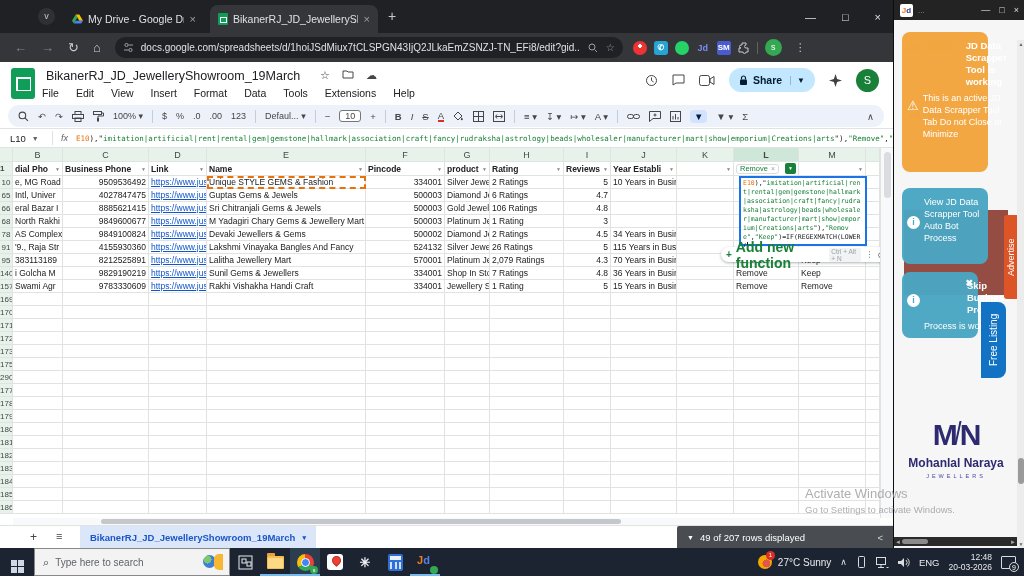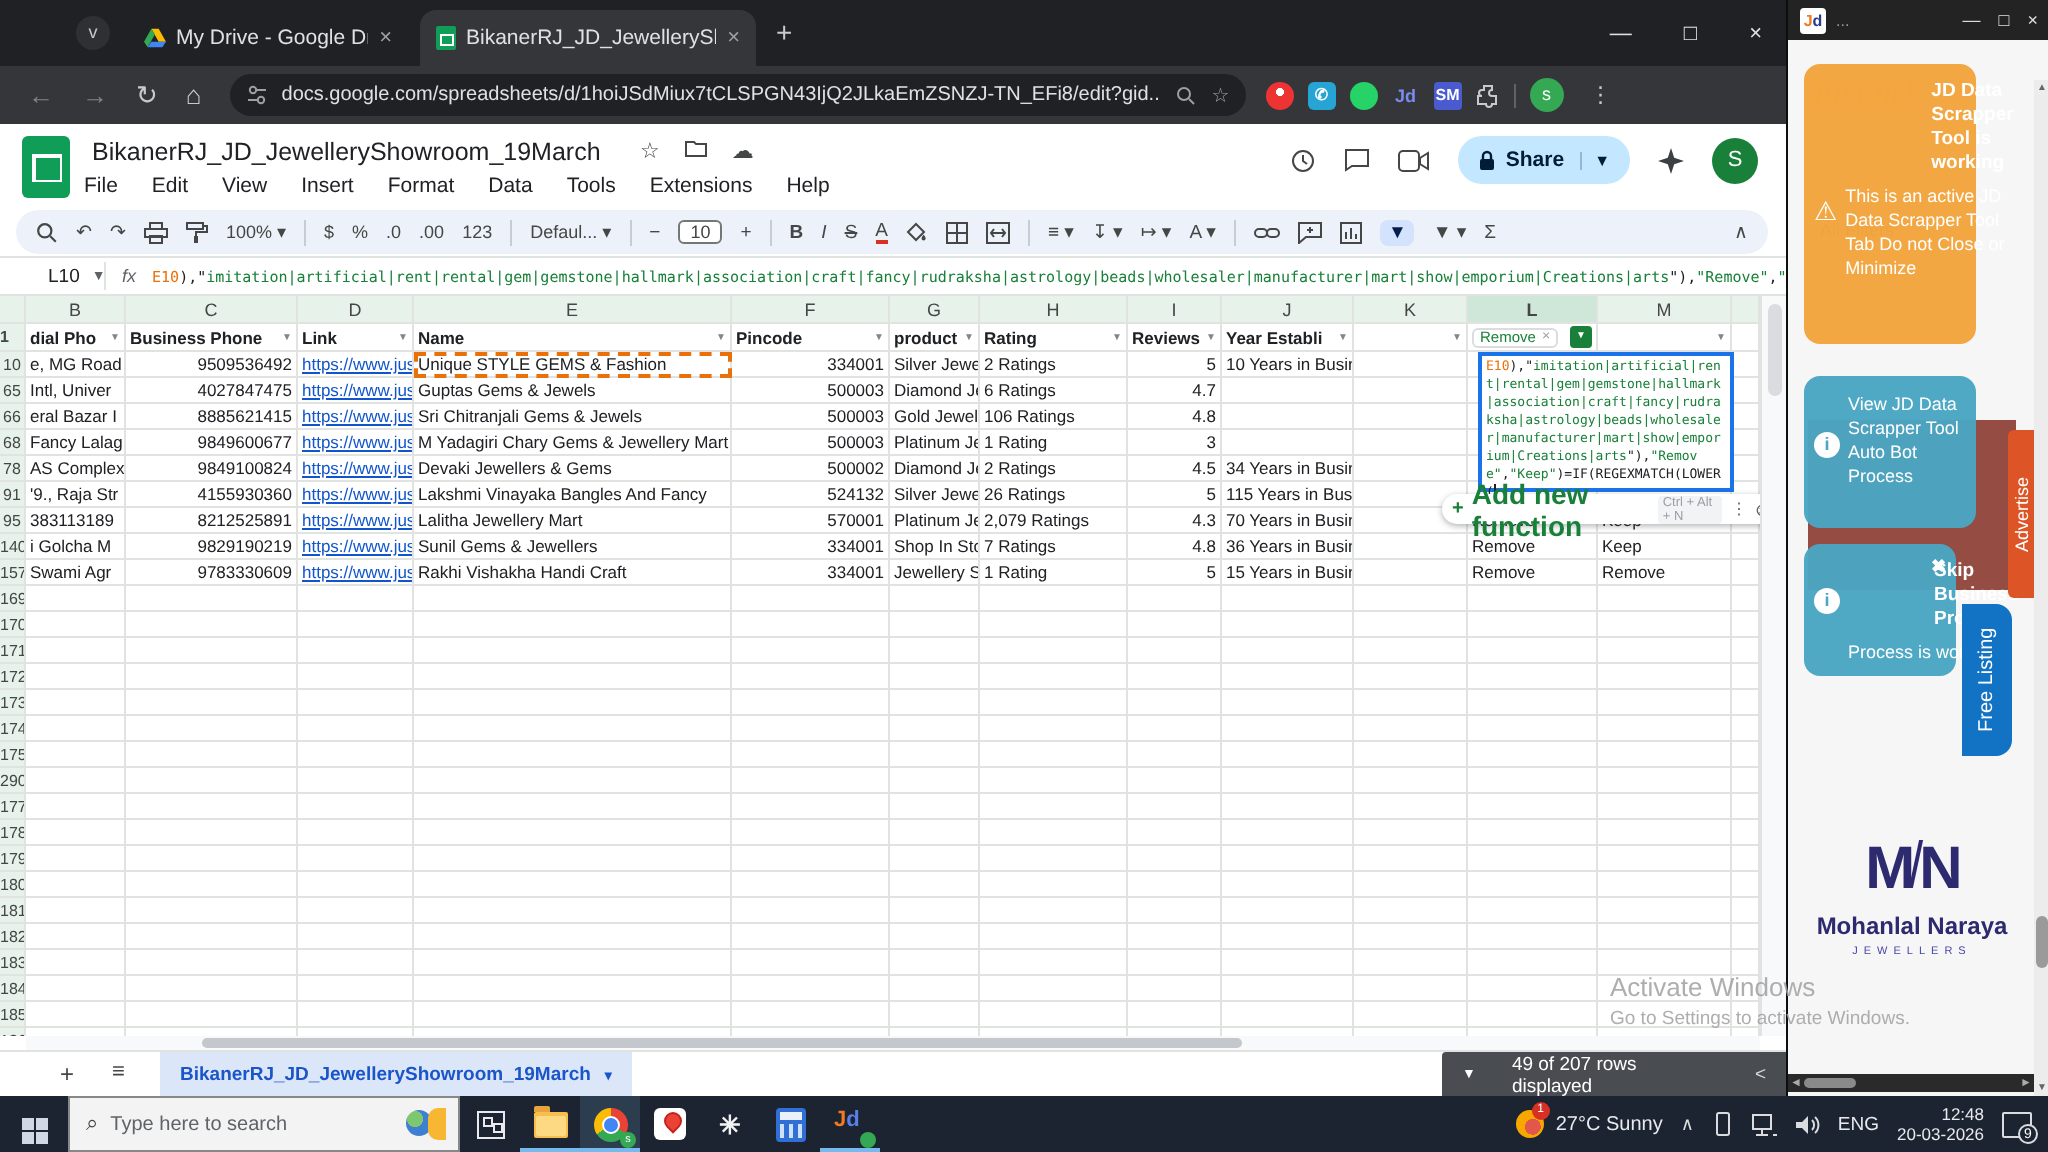--- a/index.html
+++ b/index.html
@@ -67,21 +67,21 @@
   .tb.bold{font-weight:bold;}
   .tb.italic{font-style:italic;}
   .tb.strike{text-decoration:line-through;}
   .tb.acolor{border-bottom:2px solid #d93025;line-height:9px;}
   .size-box{border:1px solid #747775;border-radius:3px;padding:0 5px;font-size:9px;background:#fff;}
   .tb.filter-on{background:#d3e3fd;border-radius:4px;padding:1px 4px;color:#041e49;}
   .tb.right-end{margin-left:auto;}
 
   #formulabar{position:absolute;left:0;top:66px;width:893px;height:20px;border-top:1px solid #e1e3e1;
     border-bottom:1px solid #e1e3e1;display:flex;align-items:center;background:#fff;}
-  #namebox{width:52px;padding-left:24px;font-size:9.5px;color:#202124;display:flex;align-items:center;gap:6px;}
+  #namebox{width:52px;padding-left:10px;font-size:9.5px;color:#202124;display:flex;align-items:center;gap:6px;}
   #namebox .caret{font-size:7px;color:#5f6368;}
   .fb-sep{width:1px;height:14px;background:#e1e3e1;margin-right:8px;}
   #fx{font-style:italic;color:#5f6368;font-size:9px;margin-right:8px;}
   #formula-text{flex:1;font-family:"DejaVu Sans Mono",monospace;font-size:7.5px;white-space:nowrap;overflow:hidden;}
   .seg-default{color:#202124;} .seg-orange{color:#e8710a;} .seg-green{color:#188038;}
 
   
   #grid{position:absolute;left:0;top:86px;width:880px;height:370px;overflow:hidden;background:#fff;}
   .grid-row{display:grid;grid-template-columns:13px 50px 86px 58px 159px 79px 45px 74px 47px 66px 57px 65px 67px 14px;height:13px;}
   .grid-row.letters,.grid-row.hdr{height:14px;}
@@ -116,22 +116,22 @@
   #hscroll{position:absolute;left:13px;top:456px;width:867px;height:7px;background:#f8f9fa;}
   #hscroll .thumb{position:absolute;left:88px;top:1px;width:520px;height:5px;background:#c4c7cb;border-radius:3px;}
 
   
   #bottombar{position:absolute;left:0;top:463px;width:893px;height:23px;background:#fff;border-top:1px solid #e1e3e1;}
   #bottombar .add{position:absolute;left:30px;top:4px;color:#444746;font-size:12px;}
   #bottombar .all{position:absolute;left:56px;top:4px;color:#444746;font-size:11px;}
   #sheet-tab{position:absolute;left:80px;top:0;height:23px;background:#dce6f9;color:#1a56c9;font-weight:bold;
     font-size:9.5px;display:flex;align-items:center;padding:0 10px;gap:7px;}
   #sheet-tab .caret{font-size:7px;}
-  #filter-status{position:absolute;right:0;top:0;width:172px;height:23px;background:#494c50;color:#fff;
-    font-size:9.5px;display:flex;align-items:center;gap:18px;padding:0 10px;border-radius:2px 0 0 0;}
+  #filter-status{position:absolute;right:0;top:0;width:216px;height:23px;background:#494c50;color:#fff;
+    font-size:9.5px;display:flex;align-items:center;gap:6px;padding:0 10px;border-radius:2px 0 0 0;}
   #filter-status .chev{margin-left:auto;color:#d5d7da;}
 
   
   #jd-win{position:absolute;left:893px;top:0;width:131px;height:548px;background:#fbfbfb;z-index:30;
     border-left:1px solid #0e0e0e;overflow:hidden;}
   #jd-titlebar{position:absolute;left:0;top:0;width:131px;height:20px;background:#232323;display:flex;
     align-items:center;gap:5px;padding:0 6px;}
   .jd-logo{width:13px;height:13px;background:#fff;border-radius:2px;font-size:8px;font-weight:bold;
     text-align:center;line-height:13px;color:#f47920;}
   .jd-logo b{color:#2b3990;}
@@ -529,21 +529,21 @@
             <div class="cell" data-interactable="true">106 Ratings</div>
             <div class="cell num" data-interactable="true">4.8</div>
             <div class="cell" data-interactable="true"></div>
             <div class="cell" data-interactable="true"></div>
             <div class="cell" data-interactable="true"></div>
             <div class="cell" data-interactable="true"></div>
             <div class="cell" data-interactable="false"></div>
           </div>
           <div class="grid-row" data-interactable="false">
             <div class="cell rowhead" data-interactable="true">68</div>
-            <div class="cell" data-interactable="true">Fancy Lalag</div>
+            <div class="cell" data-interactable="true">North Rakhi</div>
             <div class="cell num" data-interactable="true">9849600677</div>
             <div class="cell" data-interactable="true"><span class="link">https://www.justd</span></div>
             <div class="cell" data-interactable="true">M Yadagiri Chary Gems &amp; Jewellery Mart</div>
             <div class="cell num" data-interactable="true">500003</div>
             <div class="cell" data-interactable="true">Platinum Jewelle</div>
             <div class="cell" data-interactable="true">1 Rating</div>
             <div class="cell num" data-interactable="true">3</div>
             <div class="cell" data-interactable="true"></div>
             <div class="cell" data-interactable="true"></div>
             <div class="cell" data-interactable="true"></div>
@@ -704,36 +704,20 @@
             <div class="cell" data-interactable="true"></div>
             <div class="cell" data-interactable="true"></div>
             <div class="cell" data-interactable="true"></div>
             <div class="cell" data-interactable="true"></div>
             <div class="cell" data-interactable="true"></div>
             <div class="cell" data-interactable="true"></div>
             <div class="cell" data-interactable="true"></div>
             <div class="cell" data-interactable="true"></div>
           </div>
           <div class="grid-row" data-interactable="false">
-            <div class="cell rowhead" data-interactable="true">174</div>
-            <div class="cell" data-interactable="true"></div>
-            <div class="cell" data-interactable="true"></div>
-            <div class="cell" data-interactable="true"></div>
-            <div class="cell" data-interactable="true"></div>
-            <div class="cell" data-interactable="true"></div>
-            <div class="cell" data-interactable="true"></div>
-            <div class="cell" data-interactable="true"></div>
-            <div class="cell" data-interactable="true"></div>
-            <div class="cell" data-interactable="true"></div>
-            <div class="cell" data-interactable="true"></div>
-            <div class="cell" data-interactable="true"></div>
-            <div class="cell" data-interactable="true"></div>
-            <div class="cell" data-interactable="true"></div>
-          </div>
-          <div class="grid-row" data-interactable="false">
             <div class="cell rowhead" data-interactable="true">175</div>
             <div class="cell" data-interactable="true"></div>
             <div class="cell" data-interactable="true"></div>
             <div class="cell" data-interactable="true"></div>
             <div class="cell" data-interactable="true"></div>
             <div class="cell" data-interactable="true"></div>
             <div class="cell" data-interactable="true"></div>
             <div class="cell" data-interactable="true"></div>
             <div class="cell" data-interactable="true"></div>
             <div class="cell" data-interactable="true"></div>

